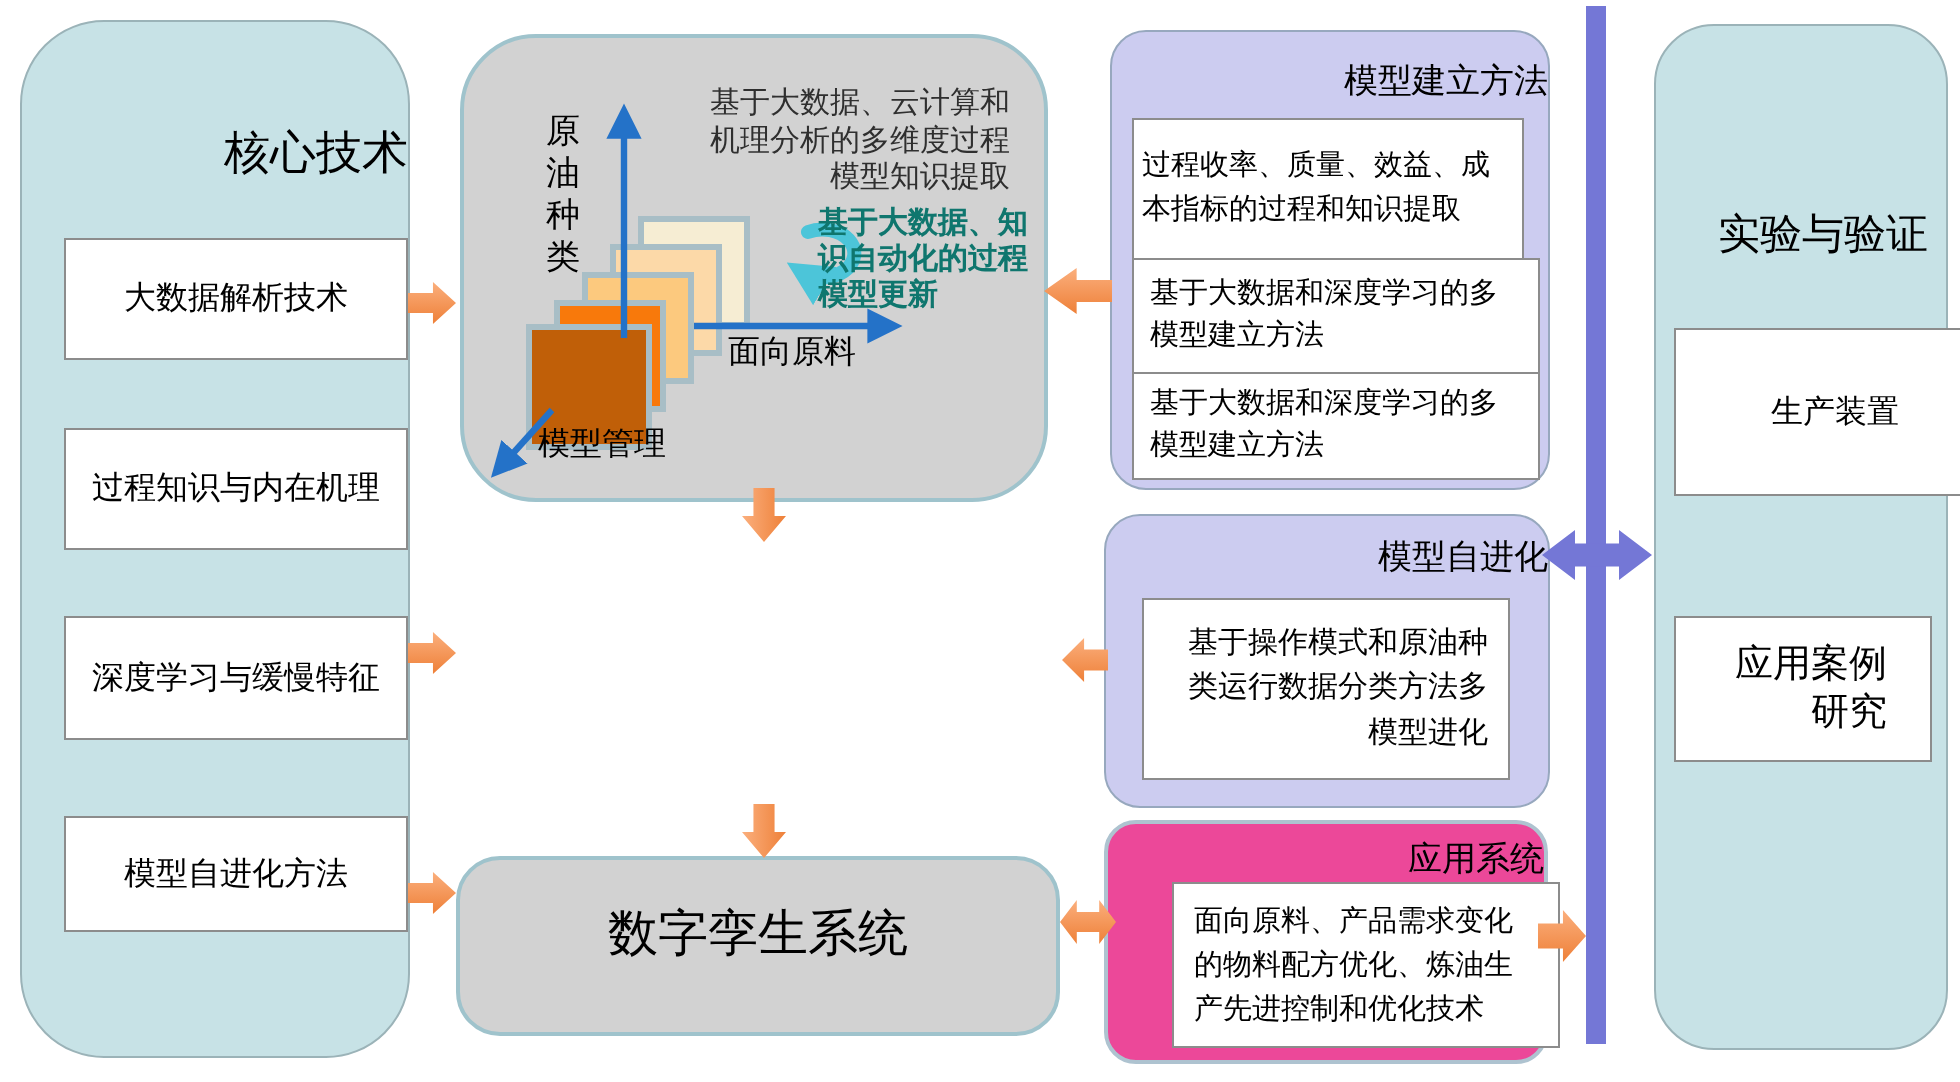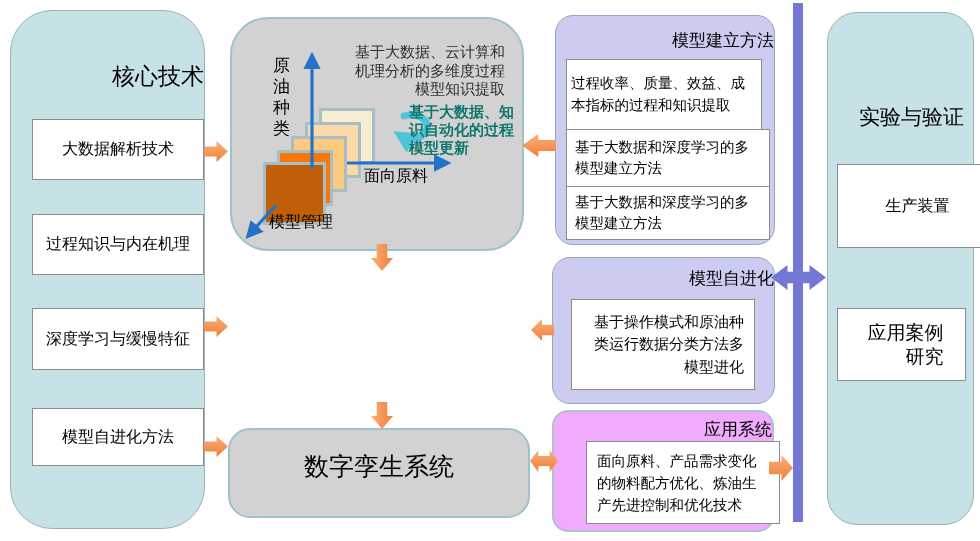--- a/index.html
+++ b/index.html
@@ -3,21 +3,21 @@
 <meta charset="utf-8">
 <style>
   html,body{margin:0;padding:0;background:#fff;}
   #stage{position:relative;width:980px;height:541px;background:#fff;overflow:hidden;
          font-family:"Liberation Sans","DejaVu Sans",sans-serif;color:#000;}
   .abs{position:absolute;}
   
   .teal-panel{background:#c7e2e6;border:1.6px solid #9bb3b8;border-radius:42px;}
   .gray-box{background:#d2d2d2;border:2px solid #9fc3cc;}
   .lav-panel{background:#ccccf0;border:1.6px solid #97a8be;border-radius:18px;}
-  .green-panel{background:#f0abfc;border:2px solid #aec3d0;border-radius:16px;}
+  .green-panel{background:#ec4899;border:2px solid #aec3d0;border-radius:16px;}
   .white-box{background:#fff;border:1px solid #8c8c8c;display:flex;align-items:center;justify-content:center;text-align:center;}
   .serif{font-family:"Liberation Serif","DejaVu Serif",serif;}
   .panel-title{text-align:right;font-weight:normal;}
   
   .orange{background:linear-gradient(180deg,#fbaf7d,#ee8038);}
   .orangeV{background:linear-gradient(90deg,#fbaf7d,#ee8038);}
   .purplefill{background:#7477d6;}
   .ar-right{clip-path:polygon(0 26%,52% 26%,52% 0,100% 50%,52% 100%,52% 74%,0 74%);}
   .ar-left{clip-path:polygon(100% 26%,48% 26%,48% 0,0 50%,48% 100%,48% 74%,100% 74%);}
   .ar-down{clip-path:polygon(26% 0,74% 0,74% 52%,100% 52%,50% 100%,0 52%,26% 52%);}

